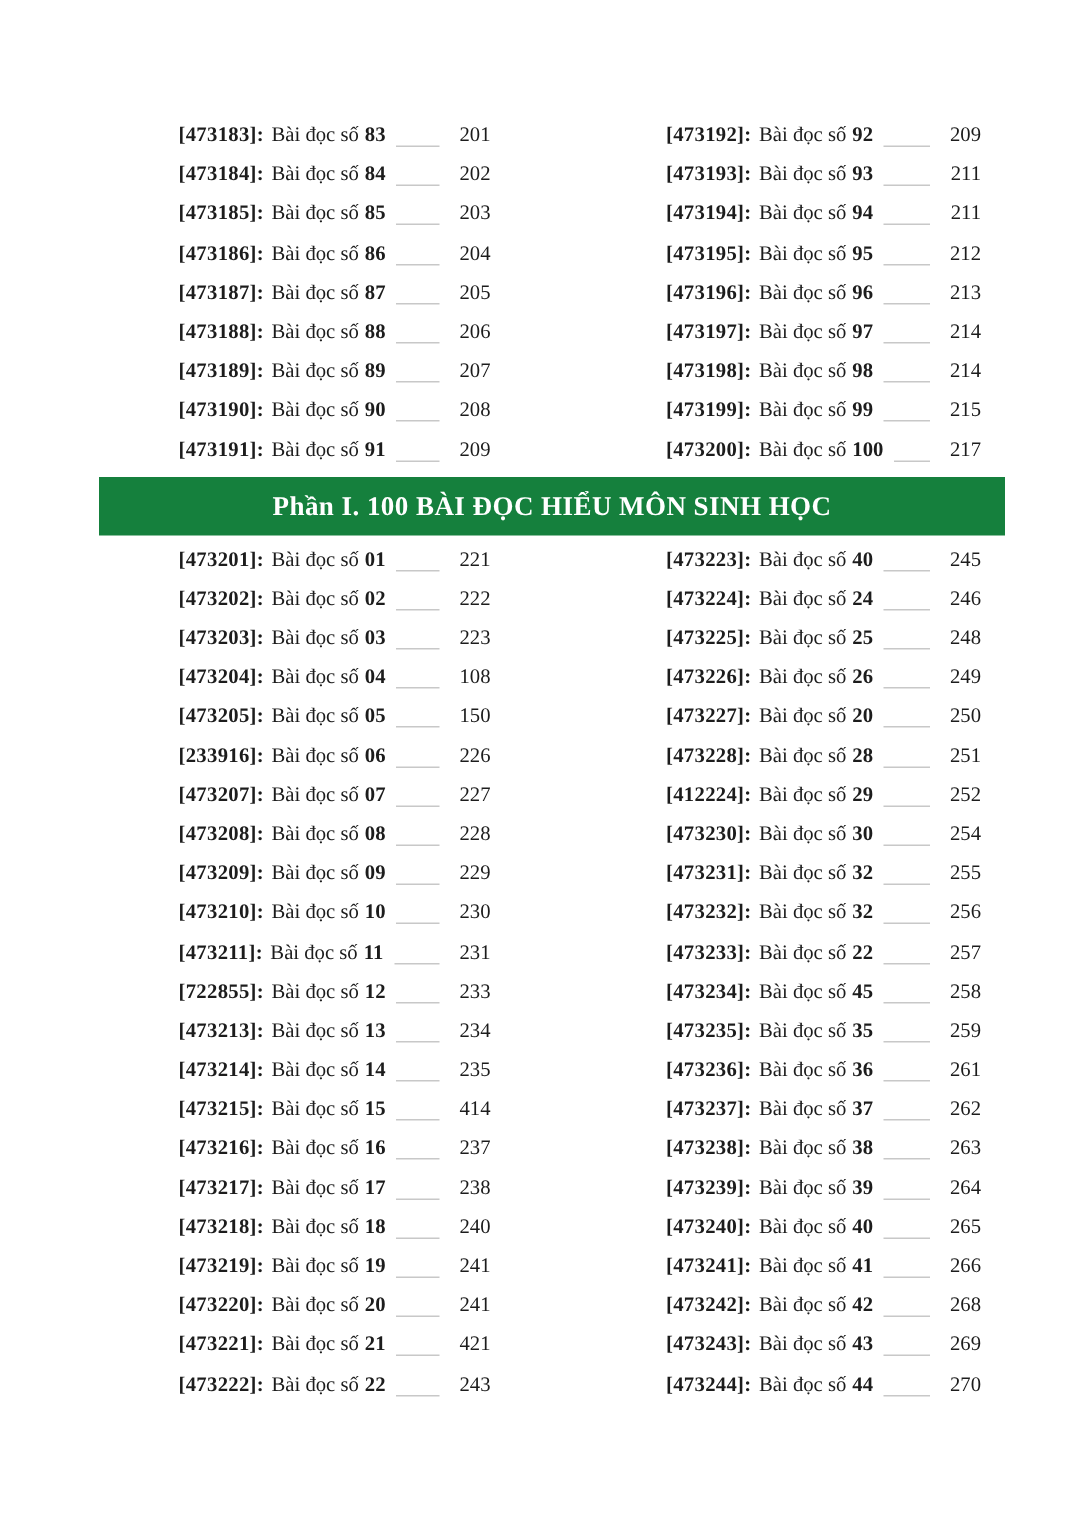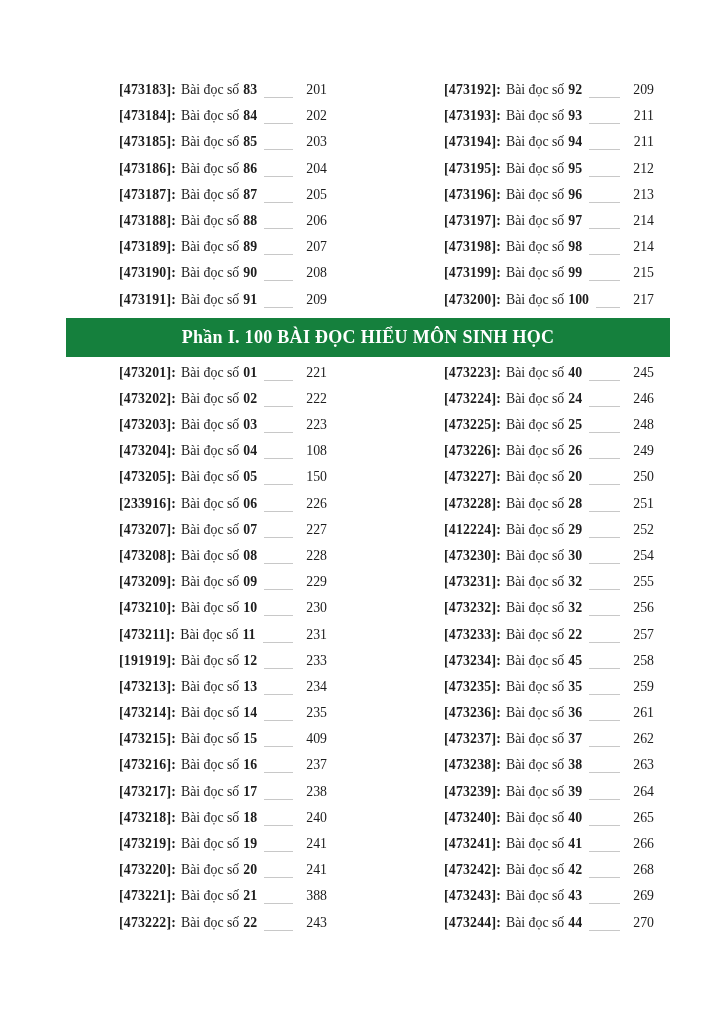--- a/index.html
+++ b/index.html
@@ -270,21 +270,21 @@
           <span class="pg">230</span>
         </div>
         <div class="row">
           <span class="id">[473211]:</span>
           <span class="label">Bài đọc số</span>
           <span class="num">11</span>
           <span class="leader"></span>
           <span class="pg">231</span>
         </div>
         <div class="row">
-          <span class="id">[191919]:</span>
+          <span class="id">[722855]:</span>
           <span class="label">Bài đọc số</span>
           <span class="num">12</span>
           <span class="leader"></span>
           <span class="pg">233</span>
         </div>
         <div class="row">
           <span class="id">[473213]:</span>
           <span class="label">Bài đọc số</span>
           <span class="num">13</span>
           <span class="leader"></span>
@@ -295,21 +295,21 @@
           <span class="label">Bài đọc số</span>
           <span class="num">14</span>
           <span class="leader"></span>
           <span class="pg">235</span>
         </div>
         <div class="row">
           <span class="id">[473215]:</span>
           <span class="label">Bài đọc số</span>
           <span class="num">15</span>
           <span class="leader"></span>
-          <span class="pg">409</span>
+          <span class="pg">414</span>
         </div>
         <div class="row">
           <span class="id">[473216]:</span>
           <span class="label">Bài đọc số</span>
           <span class="num">16</span>
           <span class="leader"></span>
           <span class="pg">237</span>
         </div>
         <div class="row">
           <span class="id">[473217]:</span>
@@ -337,21 +337,21 @@
           <span class="label">Bài đọc số</span>
           <span class="num">20</span>
           <span class="leader"></span>
           <span class="pg">241</span>
         </div>
         <div class="row">
           <span class="id">[473221]:</span>
           <span class="label">Bài đọc số</span>
           <span class="num">21</span>
           <span class="leader"></span>
-          <span class="pg">388</span>
+          <span class="pg">421</span>
         </div>
         <div class="row">
           <span class="id">[473222]:</span>
           <span class="label">Bài đọc số</span>
           <span class="num">22</span>
           <span class="leader"></span>
           <span class="pg">243</span>
         </div>
       </div>
     <div class="toc-col">

